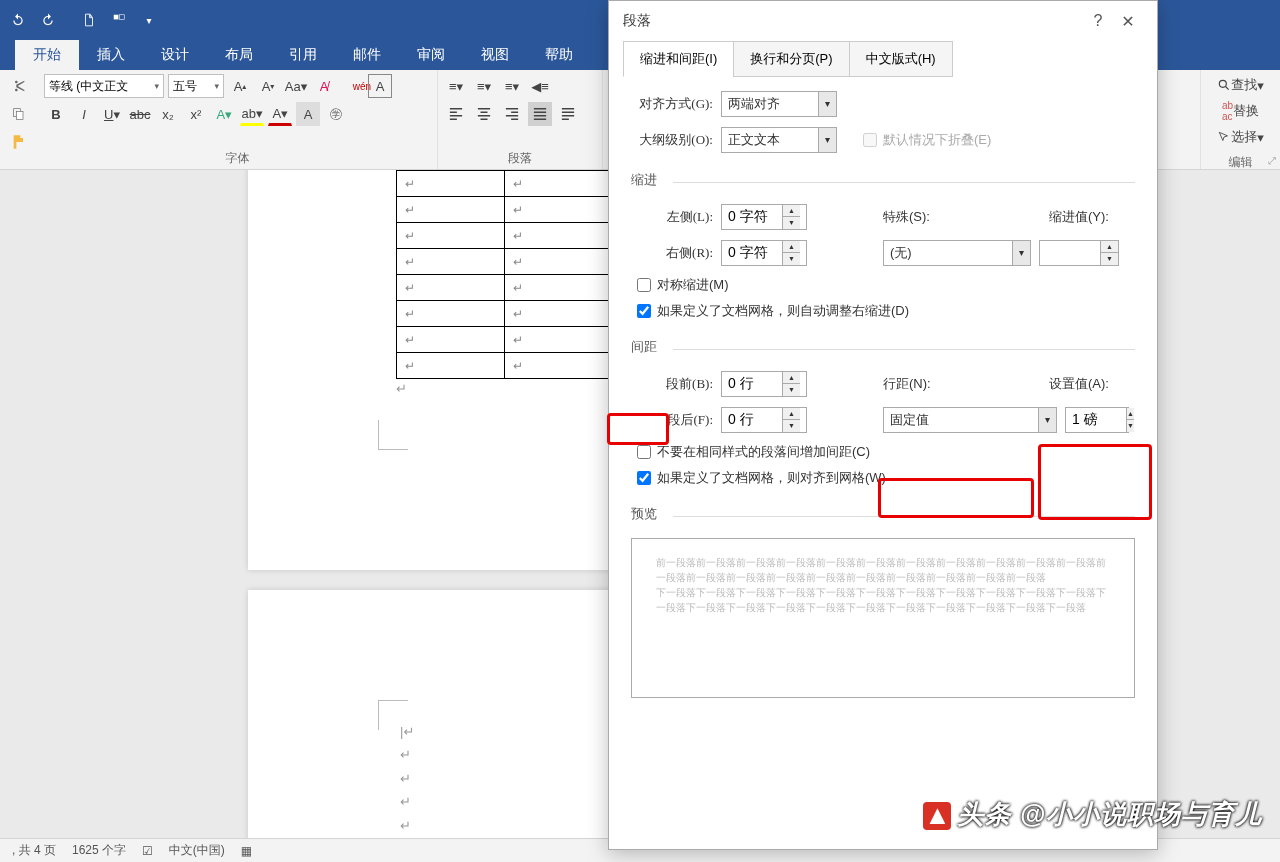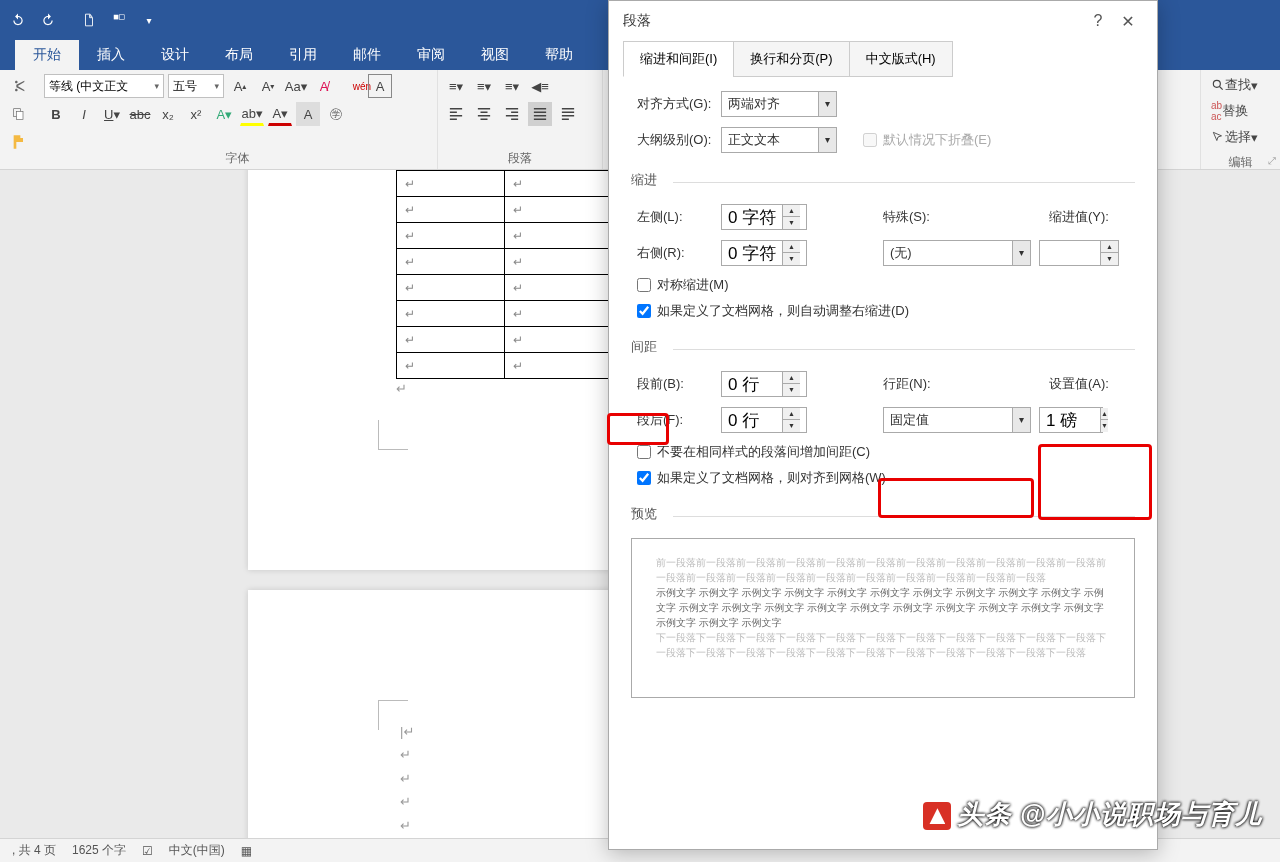--- a/index.html
+++ b/index.html
@@ -27,21 +27,21 @@
 .ricon { width: 24px; height: 24px; display: flex; align-items: center; justify-content: center; border: 1px solid transparent; font-size: 13px; color: #444; }
 .ricon svg { width: 14px; height: 14px; fill: #444; }
 .dialog-launcher { position: absolute; bottom: 2px; font-size: 10px; color: #999; }
 
 
 .clip { width: 38px; display: flex; flex-direction: column; align-items: center; gap: 8px; padding: 8px 0; }
 .clip svg { width: 16px; height: 16px; }
 
 
 .editpanel { border-left: 1px solid #e1e1e1; padding: 6px 10px; display: flex; flex-direction: column; gap: 6px; min-width: 80px; }
-.ep-item { display: flex; align-items: center; gap: 0; font-size: 13px; color: #444; }
+.ep-item { display: flex; align-items: center; gap: 0; font-size: 13px; color: #444; justify-content: center; }
 .ep-item svg { width: 14px; height: 14px; fill: #444; }
 
 
 .docarea { position: absolute; top: 170px; left: 0; right: 0; bottom: 24px; background: #eaeaea; overflow: hidden; }
 .page { position: absolute; background: #fff; box-shadow: 0 0 6px rgba(0,0,0,0.15); }
 .page1 { left: 248px; top: -20px; width: 770px; height: 420px; }
 .page2 { left: 248px; top: 420px; width: 770px; height: 500px; }
 .wtable { border-collapse: collapse; margin-left: 148px; margin-top: 20px; }
 .wtable td { border: 1px solid #000; width: 108px; height: 26px; font-size: 12px; color: #888; padding-left: 8px; }
 .para-mark { color: #999; font-size: 13px; padding: 2px 0 0 148px; }
@@ -55,26 +55,26 @@
 .dlg-title .spacer { flex: 1; }
 .dlg-title .help, .dlg-title .close { width: 30px; text-align: center; font-size: 16px; color: #555; cursor: pointer; }
 .dlg-tabs { display: flex; padding: 0 14px; }
 .dtab { padding: 8px 16px; border: 1px solid #ccc; background: #f5f5f5; font-size: 13px; cursor: pointer; margin-right: -1px; }
 .dtab.active { background: #fff; border-bottom-color: #fff; }
 .dlg-body { padding: 14px 22px; font-size: 13px; color: #333; position: relative; }
 .section { margin-bottom: 18px; }
 .sec-title { color: #555; margin-bottom: 12px; padding-bottom: 3px; position: relative; }
 .sec-title::after { content: ''; position: absolute; left: 42px; right: 0; top: 50%; height: 1px; background: #ddd; }
 .frow { display: flex; align-items: center; margin-bottom: 10px; gap: 8px; }
-.flabel { width: 82px; text-align: left; padding-left: 6px; }
+.flabel { width: 82px; text-align: right; padding-left: 6px; font-family: Liberation Serif, serif; }
 .flabel2 { width: 72px; }
 .fselect { width: 116px; height: 26px; border: 1px solid #aaa; background: #fff; display: flex; align-items: center; padding: 0 6px; justify-content: space-between; }
 .fselect .ar { width: 18px; text-align: center; background: #e8e8e8; margin-right: -6px; height: 24px; line-height: 24px; font-size: 10px; border-left: 1px solid #aaa; }
 .fspinner { width: 86px; height: 26px; border: 1px solid #aaa; display: flex; align-items: center; }
-.fspinner input { border: none; width: 60px; padding: 0 6px; font-size: 17px; outline: none; }
+.fspinner input { border: none; width: 60px; padding: 0 6px; font-size: 14px; outline: none; }
 .fspinner .spbtns { width: 18px; display: flex; flex-direction: column; border-left: 1px solid #aaa; }
 .fspinner .spbtns span { height: 12px; font-size: 7px; text-align: center; line-height: 12px; background: #f0f0f0; }
 .fspinner .spbtns span:first-child { border-bottom: 1px solid #aaa; }
 .fcheck { display: flex; align-items: center; gap: 6px; padding-left: 6px; margin-bottom: 8px; }
 .fcheck input { width: 14px; height: 14px; }
 .preview-box { border: 1px solid #aaa; height: 160px; padding: 16px 24px; font-size: 10px; color: #bbb; line-height: 1.5; overflow: hidden; }
 .preview-box .sample { color: #666; }
 
 
 .redbox { position: absolute; border: 3px solid #e80000; border-radius: 4px; pointer-events: none; z-index: 200; }
@@ -400,21 +400,21 @@
       <div class="frow">
         <span class="flabel">段后(F):</span>
         <div class="fspinner">
             <input value="0 行" style="">
             <div class="spbtns">
               <span>▲</span>
               <span>▼</span>
             </div>
           </div>
         <span style="width:60px;"></span>
-        <div class="fselect" style="width:148px;">
+        <div class="fselect" style="width:174px;">
             <span>固定值</span>
             <span class="ar">▾</span>
           </div>
         <div class="fspinner" style="width:64px;">
             <input value="1 磅" style="">
             <div class="spbtns">
               <span>▲</span>
               <span>▼</span>
             </div>
           </div>
@@ -426,21 +426,20 @@
       <label class="fcheck">
           <input type="checkbox" checked="" style="">
           <span>如果定义了文档网格，则对齐到网格(W)</span>
         </label>
     </div>
 
     <div class="section">
       <div class="sec-title">预览</div>
       <div class="preview-box">
         <div>前一段落前一段落前一段落前一段落前一段落前一段落前一段落前一段落前一段落前一段落前一段落前一段落前一段落前一段落前一段落前一段落前一段落前一段落前一段落前一段落前一段落</div>
-        <div class="sample">示例文字 示例文字 示例文字 示例文字 示例文字 示例文字 示例文字 示例文字 示例文字 示例文字 示例文字 示例文字 示例文字 示例文字 示例文字 示例文字 示例文字 示例文字 示例文字 示例文字 示例文字 示例文字 示例文字 示例文字</div>
         <div>下一段落下一段落下一段落下一段落下一段落下一段落下一段落下一段落下一段落下一段落下一段落下一段落下一段落下一段落下一段落下一段落下一段落下一段落下一段落下一段落下一段落下一段落</div>
       </div>
     </div>
   </div>
 </div>
 
 <div class="redbox" style="left:607px; top:413px; width:62px; height:32px;"></div>
 <div class="redbox" style="left:878px; top:478px; width:156px; height:40px;"></div>
 <div class="redbox" style="left:1038px; top:444px; width:114px; height:76px;"></div>
 

